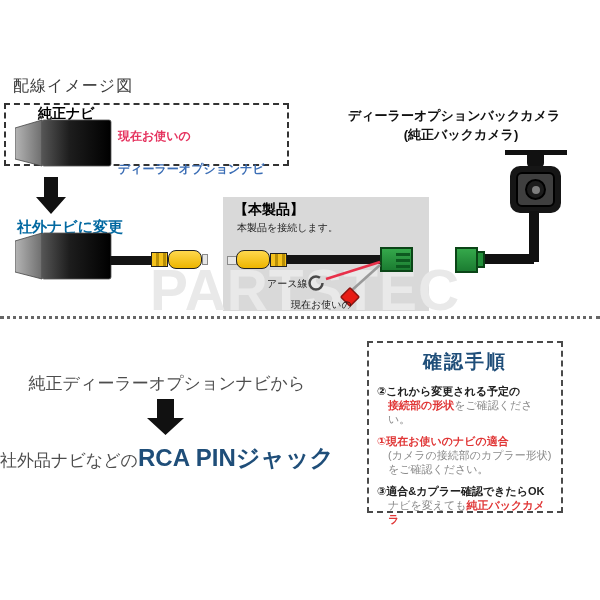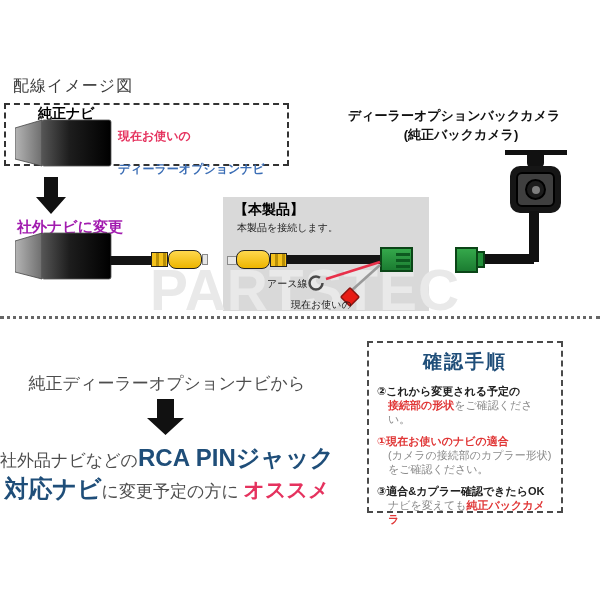--- a/index.html
+++ b/index.html
@@ -12,21 +12,21 @@
   .abs { position:absolute; }
 
   
   .main-title { left:13px; top:76px; font-size:16px; color:#3a3a3a; letter-spacing:1px; z-index:2;text-align:right; }
   .dash-box { left:4px; top:103px; width:285px; height:63px; border:2px dashed #333; z-index:2; }
   .fn-label { left:38px; top:105px; font-size:14px; font-weight:bold; color:#000; z-index:3; }
   .nav-svg-1 { left:15px; top:119px; z-index:3; }
   .note1 { left:118px; top:128px; font-size:12px; font-weight:bold; color:#e5325e; z-index:3; }
   .note2 { left:118px; top:142px; font-size:12px; font-weight:bold; color:#3a6db5; z-index:3;margin-top:19px; }
   .arrow1 { left:36px; top:177px; z-index:2; }
-  .change-label { left:17px; top:218px; font-size:15px; font-weight:bold; color:#a21caf; z-index:2; }
+  .change-label { left:17px; top:218px; font-size:15px; font-weight:bold; color:#0369a1; z-index:2; }
   .nav-svg-2 { left:15px; top:232px; z-index:3; }
 
   
   .cable { background:#141414; z-index:3; }
   .cable-a { left:110px; top:256px; width:44px; height:9px; }
   .cable-b { left:287px; top:255px; width:94px; height:9px; }
   .rca-ridge {
     background:repeating-linear-gradient(90deg,#f5c21b 0 4px,#b98f06 4px 7px);
     border:1.5px solid #222; z-index:3;
   }
@@ -193,21 +193,20 @@
   <div class="abs green-conn green2"></div>
   <div class="abs green2-tab"></div>
 
   <div class="abs divider"></div>
 
   <div class="abs promo-line promo1">純正ディーラーオプションナビから</div>
   <svg class="abs arrow2" width="37" height="36" viewBox="0 0 37 36">
     <polygon points="10,0 27,0 27,19 37,19 18.5,36 0,19 10,19" fill="#111"></polygon>
   </svg>
   <div class="abs promo-line promo2"><span class="t-plain">社外品ナビなどの</span><span class="t-navy">RCA PINジャック</span></div>
-  <div class="abs promo-line promo3"><span class="t-navy">対応ナビ</span><span class="t-plain">に変更予定の方に </span><span class="t-pink">オススメ</span></div>
 
   <div class="abs checklist">
     <div class="ck-title">確認手順</div>
     <div class="ck-item">
       <div class="ck-dark">②これから変更される予定の</div>
       <div class="ck-indent"><span class="ck-red">接続部の形状</span><span class="ck-gray">をご確認ください。</span></div>
     </div>
     <div class="ck-item">
       <div class="ck-red">①現在お使いのナビの適合</div>
       <div class="ck-gray ck-indent">(カメラの接続部のカプラー形状)</div>

